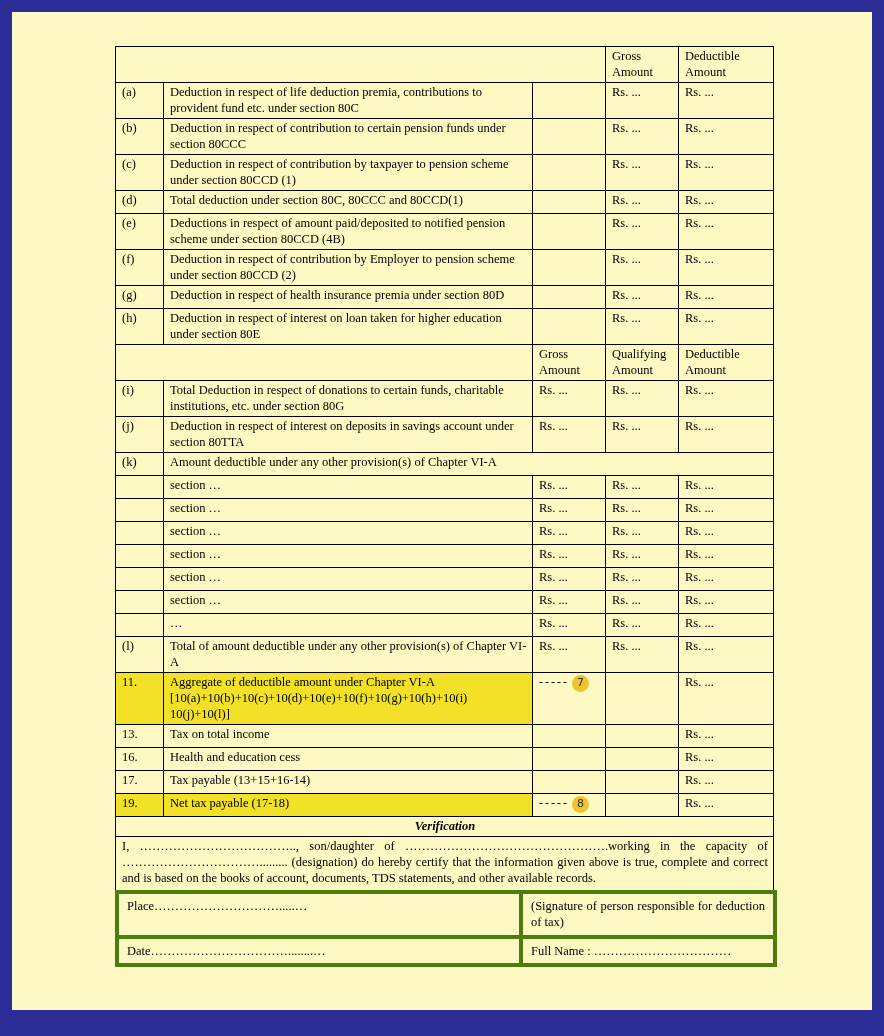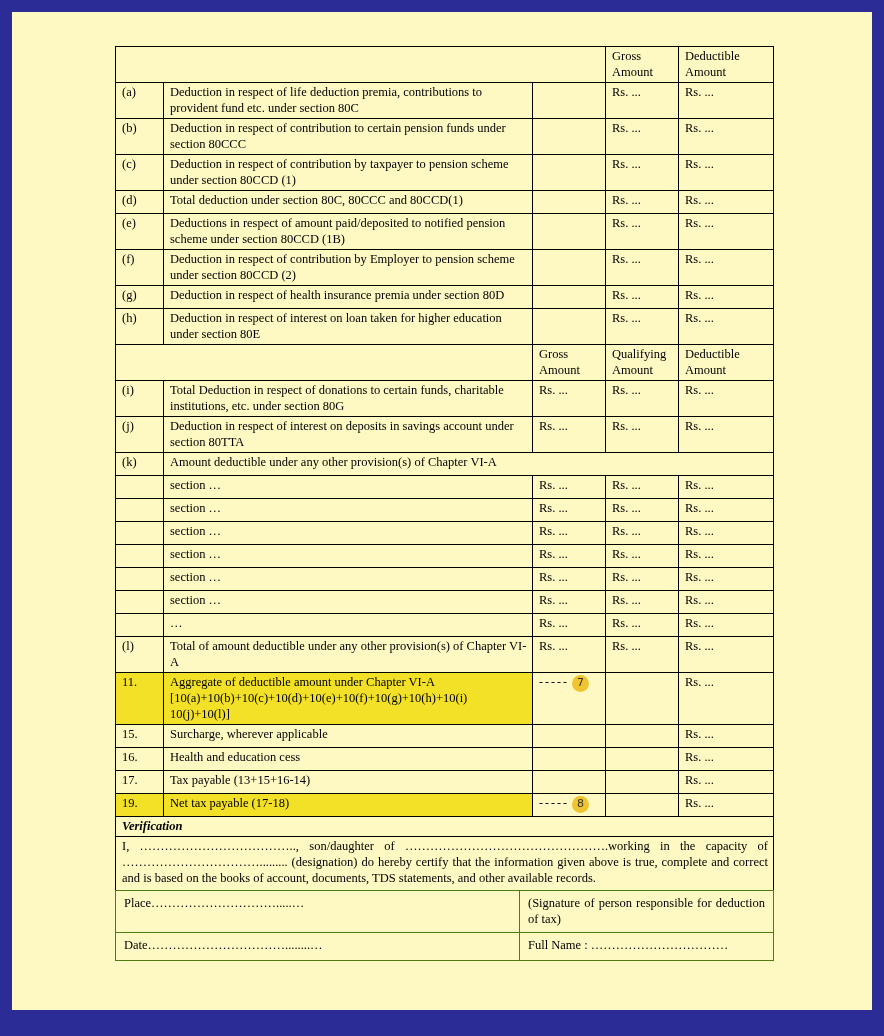--- a/index.html
+++ b/index.html
@@ -36,31 +36,31 @@
   td.hl  { background:var(--highlight, #f2e126); }
   td.anno { vertical-align:middle; white-space:nowrap; padding-left:5px; }
   .dashes { font-size:12px; letter-spacing:2px; }
   .badge {
     display:inline-flex; align-items:center; justify-content:center;
     width:17px; height:17px; border-radius:50%;
     background:var(--badge, #eec431);
     color:#333; font-family:"DejaVu Sans", sans-serif; font-size:11px;
     vertical-align:middle; margin-left:3px;
   }
-  td.vtitle { text-align:left; font-weight:bold; font-style:italic; height:18px; padding:1px; }
+  td.vtitle { text-align:center; font-weight:bold; font-style:italic; height:18px; padding:1px; }
   td.vbody  { text-align:justify; padding:3px 8px 5px 8px; line-height:1.4; height:54px; }
   table.footer {
     border-collapse:collapse;
     width:658px;
     margin:-1px 0 0 103px;
     font-size:12.5px;
     table-layout:fixed;
   }
   table.footer td {
-    border:1px solid #4d7c0f;
+    border:4px solid #4d7c0f;
     vertical-align:top;
     padding:4px 8px;
     line-height:1.3;
   }
   td.sig { text-align:justify; }
   .fr-place td { height:37px; }
   .fr-date td  { height:28px; }
 </style>
 </head>
 <body>
@@ -106,21 +106,21 @@
     </tr>
     <tr class="h22">
       <td class="num">(d)</td>
       <td>Total deduction under section 80C, 80CCC and 80CCD(1)</td>
       <td></td>
       <td>Rs. ...</td>
       <td>Rs. ...</td>
     </tr>
     <tr class="h33">
       <td class="num">(e)</td>
-      <td>Deductions in respect of amount paid/deposited to notified pension scheme under section 80CCD (1B)</td>
+      <td>Deductions in respect of amount paid/deposited to notified pension scheme under section 80CCD (4B)</td>
       <td></td>
       <td>Rs. ...</td>
       <td>Rs. ...</td>
     </tr>
     <tr class="h33">
       <td class="num">(f)</td>
       <td>Deduction in respect of contribution by Employer to pension scheme under section 80CCD (2)</td>
       <td></td>
       <td>Rs. ...</td>
       <td>Rs. ...</td>
@@ -229,22 +229,22 @@
       <td class="num hl">11.</td>
       <td class="hl">Aggregate of deductible amount under Chapter VI-A [10(a)+10(b)+10(c)+10(d)+10(e)+10(f)+10(g)+10(h)+10(i) 10(j)+10(l)]</td>
       <td class="anno">
         <span class="dashes">-----</span><span class="badge">7</span>
       </td>
       <td></td>
       <td>Rs. ...</td>
     </tr>
 
     <tr class="h22">
-      <td class="num">15.</td>
-      <td>Surcharge, wherever applicable</td>
+      <td class="num">13.</td>
+      <td>Tax on total income</td>
       <td></td>
       <td></td>
       <td>Rs. ...</td>
     </tr>
     <tr class="h22">
       <td class="num">16.</td>
       <td>Health and education cess</td>
       <td></td>
       <td></td>
       <td>Rs. ...</td>

